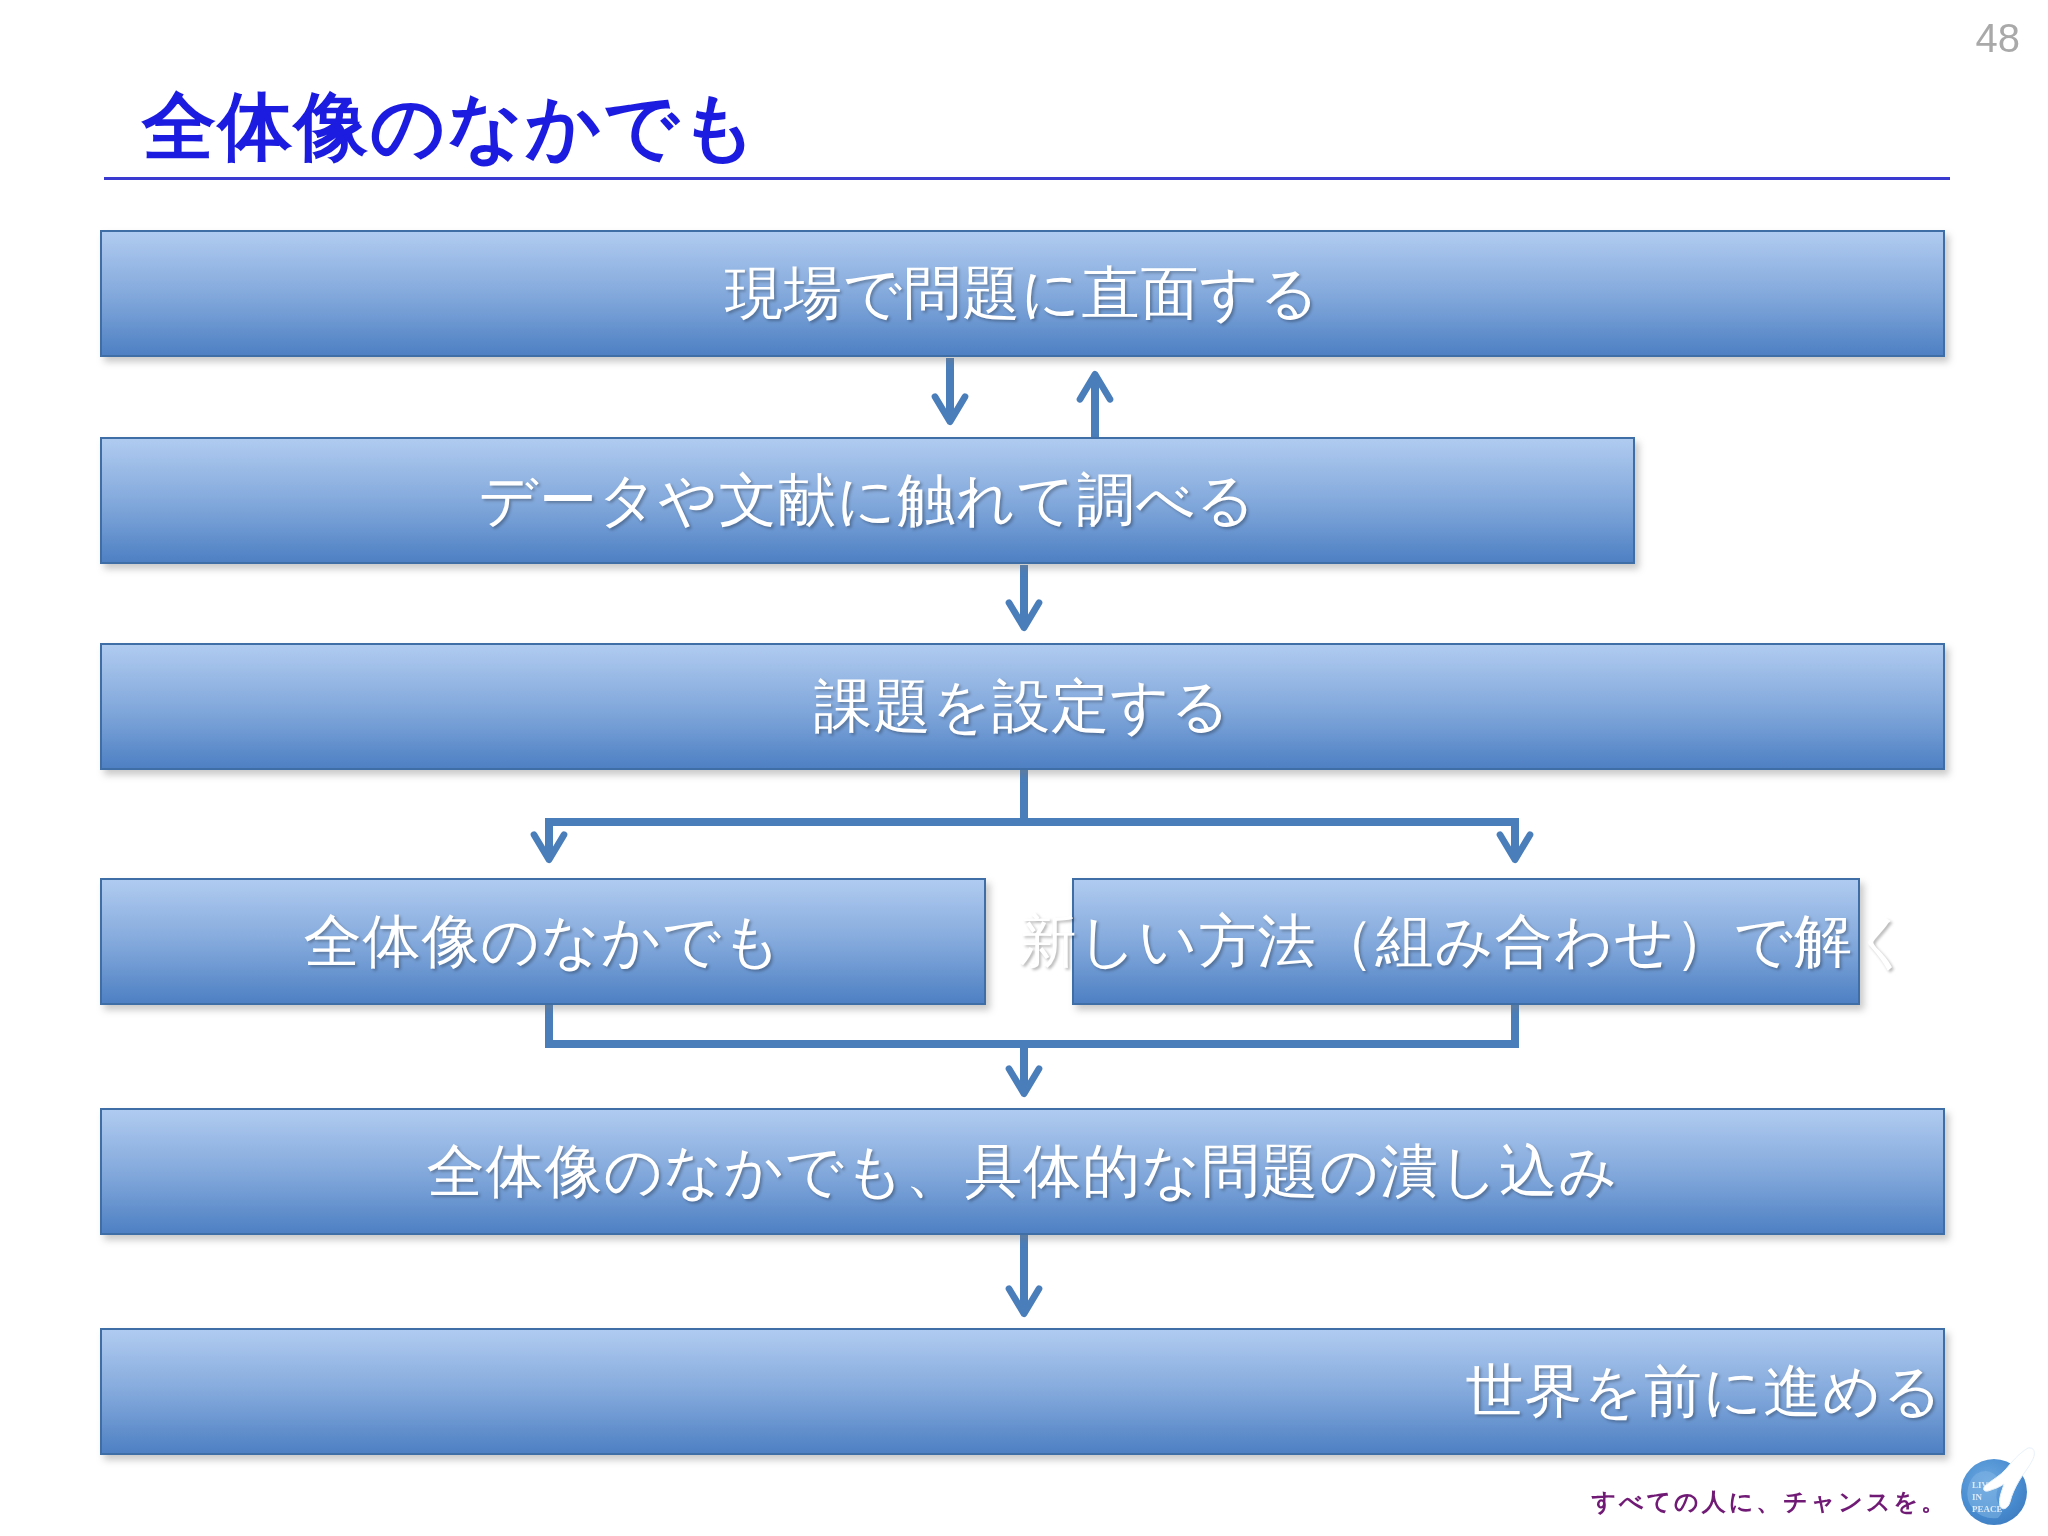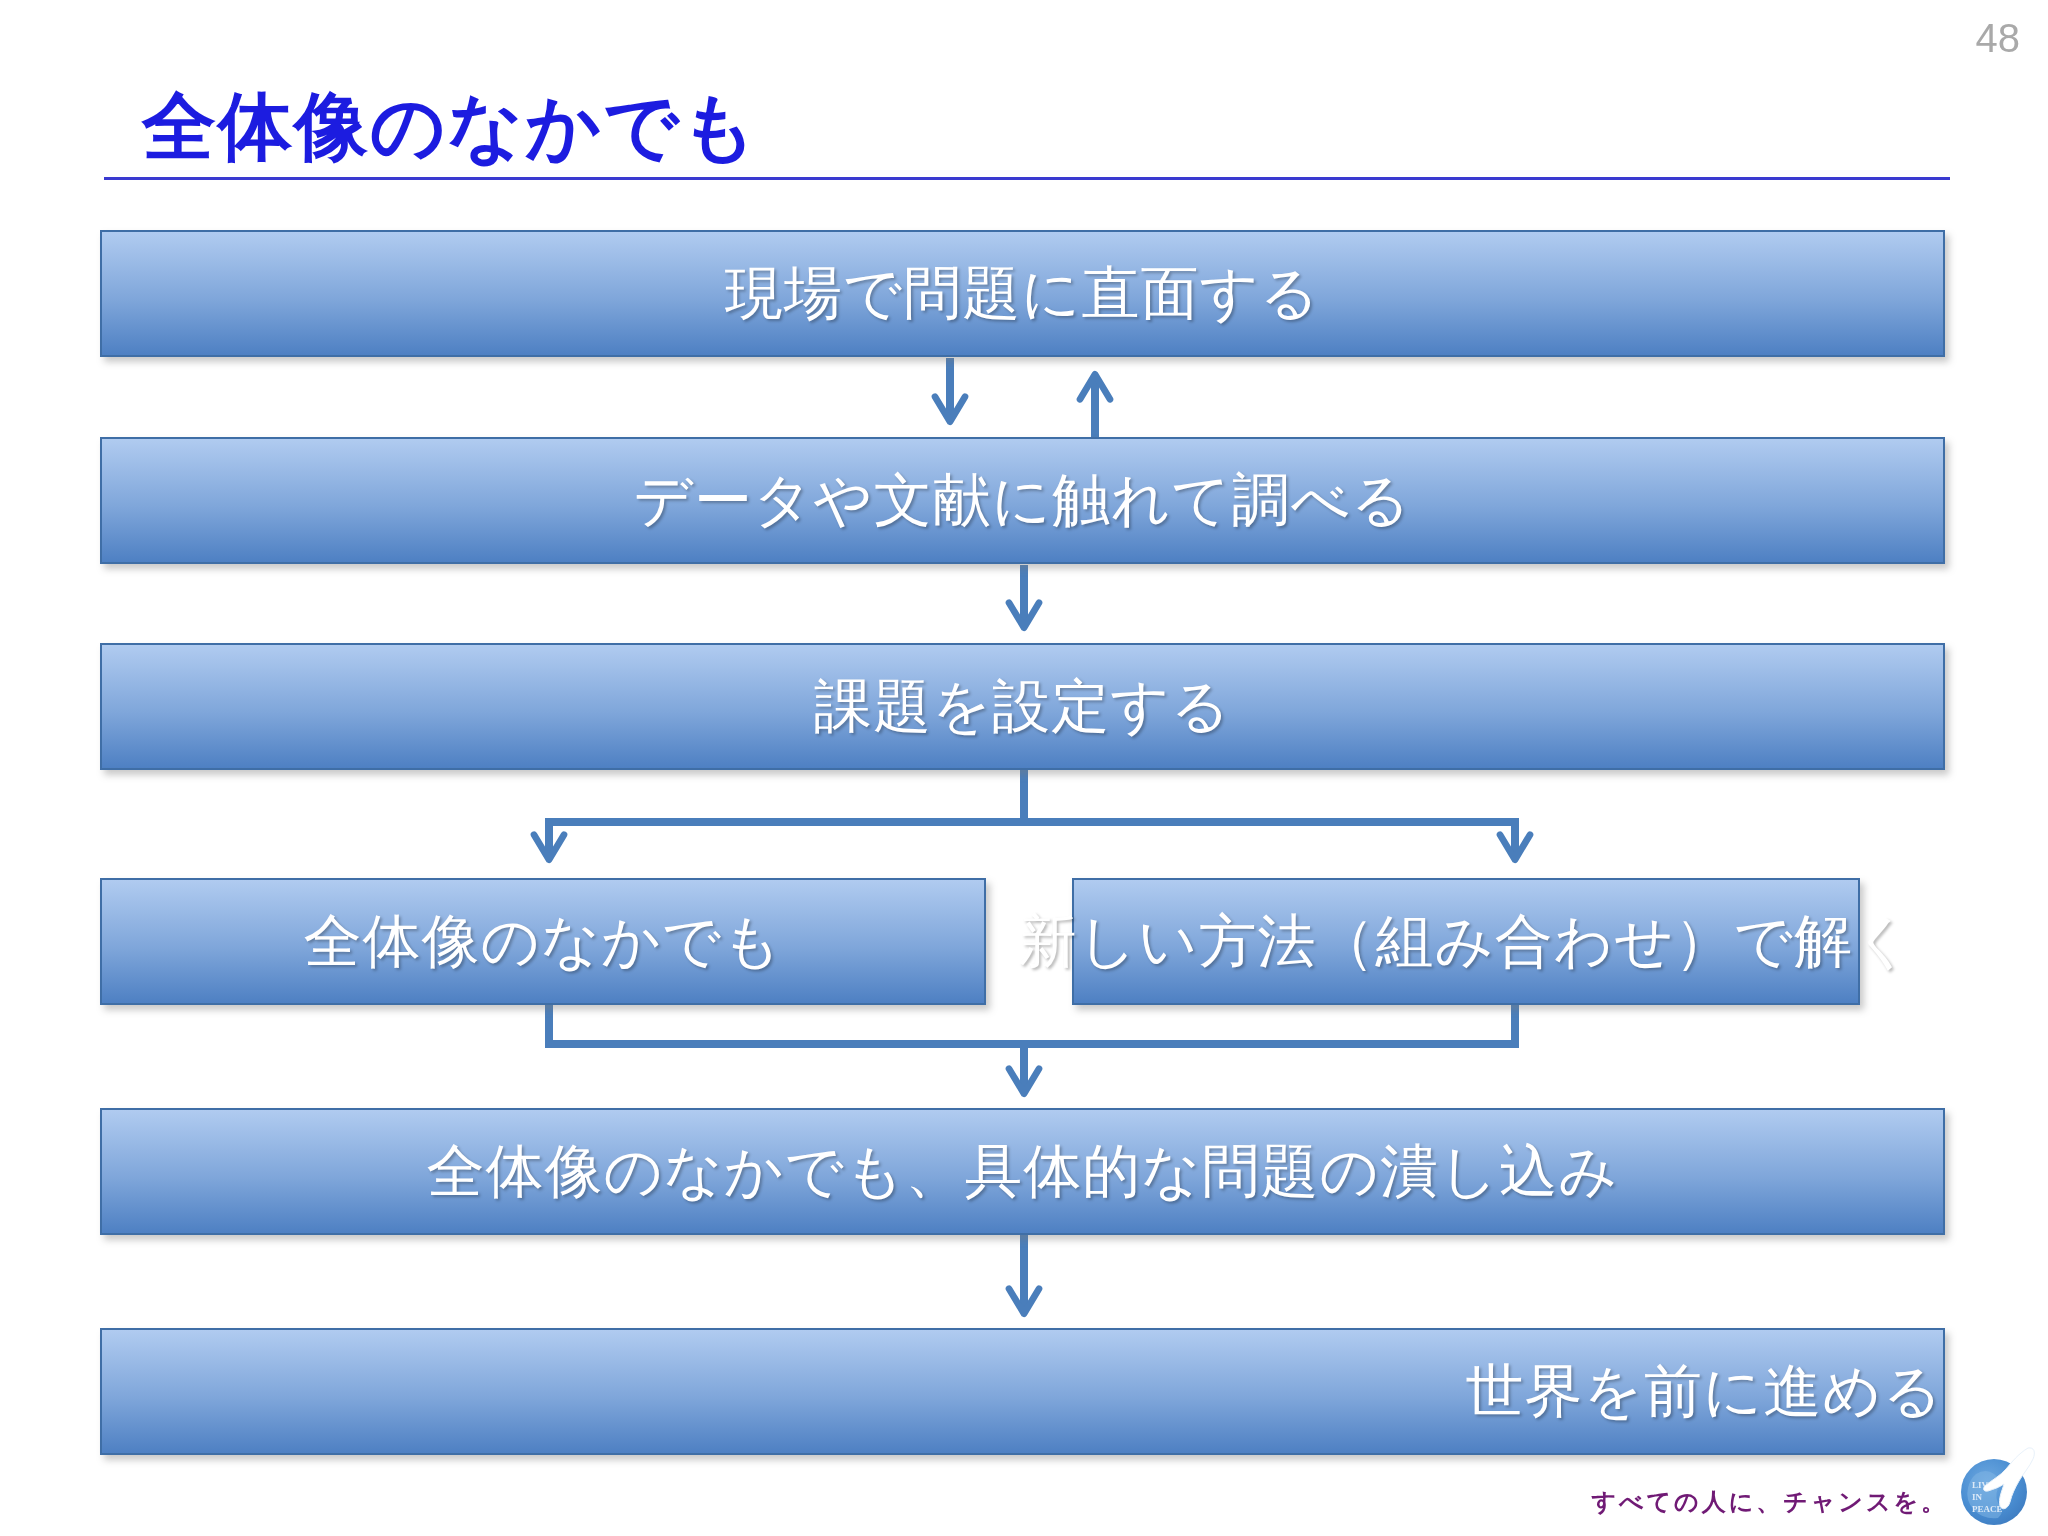--- a/index.html
+++ b/index.html
@@ -24,21 +24,21 @@
     border:2px solid #3f6ea6;
     box-shadow:4px 5px 7px rgba(120,120,120,0.40);
     box-sizing:border-box;
   }
   .fc-box span{
     color:#ffffff;font-size:58px;letter-spacing:1px;
     text-shadow:2px 2px 3px rgba(0,0,0,0.28);
     white-space:nowrap;
   }
   .b1{left:100px;top:230px;width:1845px;height:127px;}
-  .b2{left:100px;top:437px;width:1845px;height:127px;}
+  .b2{left:100px;top:437px;width:1535px;height:127px;}
   .b3{left:100px;top:643px;width:1845px;height:127px;}
   .b4a{left:100px;top:878px;width:886px;height:127px;}
   .b4b{left:1072px;top:878px;width:788px;height:127px;}
   .b5{left:100px;top:1108px;width:1845px;height:127px;}
   .b6{left:100px;top:1328px;width:1845px;height:127px;justify-content:flex-end;}
   .connector-layer{position:absolute;left:0;top:0;width:2048px;height:1536px;pointer-events:none;}
   .footer-tagline{
     position:absolute;right:100px;bottom:18px;
     font-size:24px;color:#701a75;letter-spacing:3px;font-weight:bold;
   }

